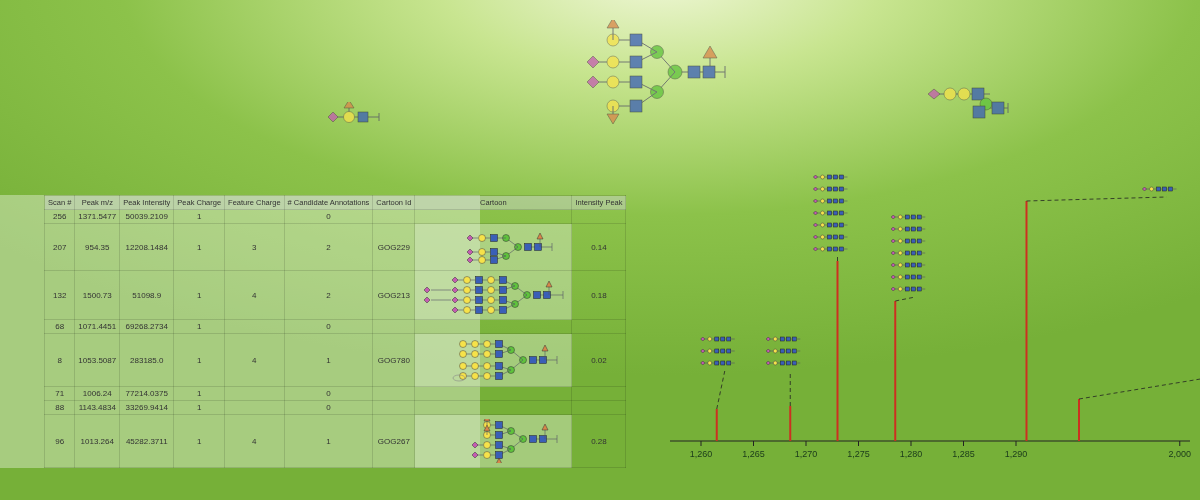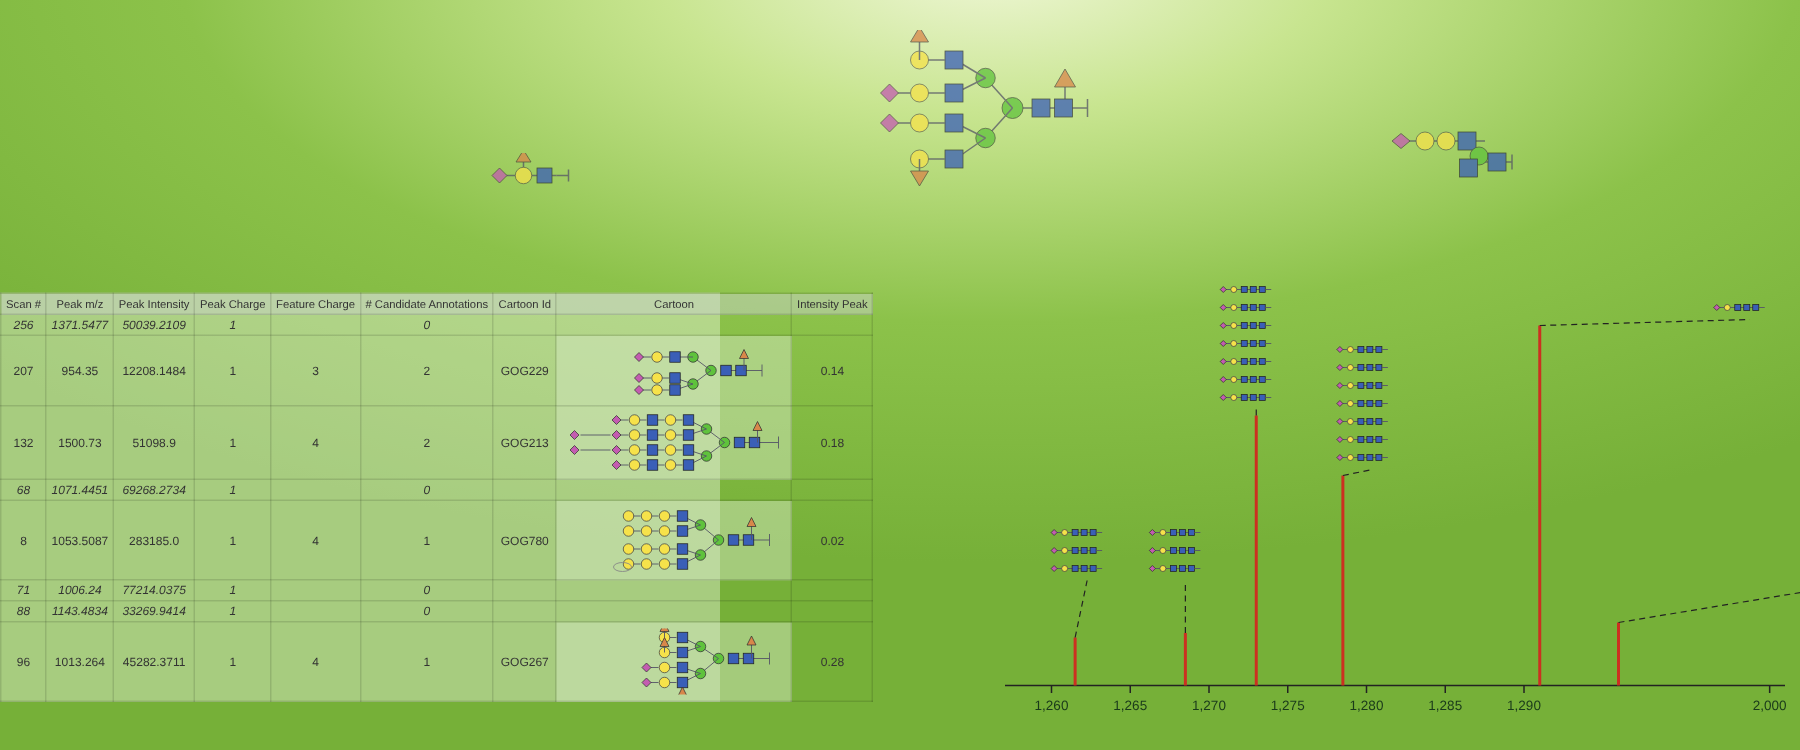--- a/index.html
+++ b/index.html
@@ -19,48 +19,48 @@
   
   .table-panel {
     position: absolute;
     left: 0;
     top: 195px;
     width: 480px;
     background: rgba(255,255,255,0.36);
     font-size: 8px;
     color: #333;
   }
-  .table-panel table { border-collapse: collapse; width: 100%; }
+  .table-panel table { border-collapse: collapse; width: 100%; margin-left: 44px; }
   .table-panel th, .table-panel td {
     border: 1px solid rgba(0,0,0,0.12);
     padding: 2px 3px;
     text-align: center;
     vertical-align: middle;
   }
   .table-panel th {
     background: rgba(200,210,200,0.5);
     font-weight: normal;
     color: #333;
     font-size: 7.5px;
     white-space: nowrap;
   }
   .table-panel td.cartoon-cell {
     background: rgba(210,230,190,0.5);
     padding: 4px;
     height: 44px;
     width: 150px;
   }
-  .table-panel td.small-row { height: 11px; font-style: italic; }
+  .table-panel td.small-row { height: 11px; }
   .cartoon-cell svg { display: block; margin: 0 auto; }
 
   
   .spectrum {
     position: absolute;
     left: 660px;
-    top: 185px;
+    top: 169px;
     width: 540px;
     height: 300px;
   }
   .spectrum svg { display: block; }
 
   
   .sq { fill: #3a5fb7; stroke: #222; stroke-width: 0.5; }
   .ci-y { fill: #f6e24a; stroke: #444; stroke-width: 0.5; }
   .ci-g { fill: #5fc23c; stroke: #333; stroke-width: 0.5; }
   .di { fill: #c35cb0; stroke: #333; stroke-width: 0.5; }

